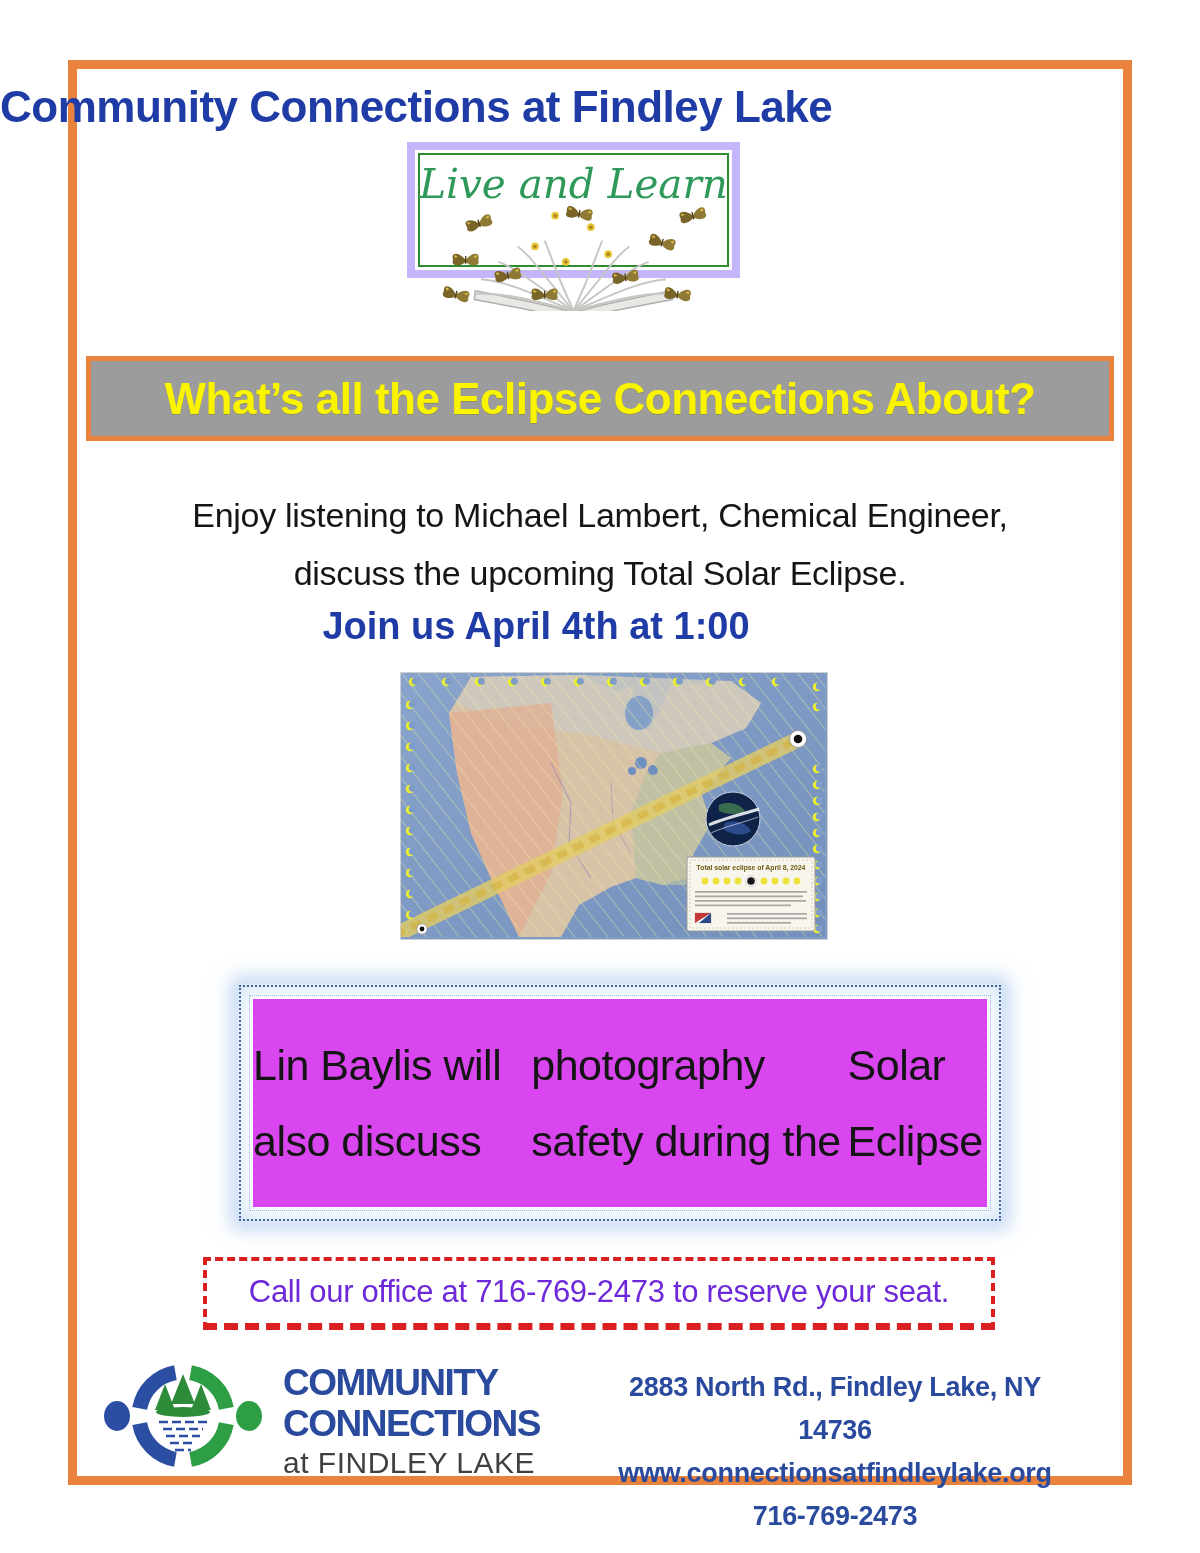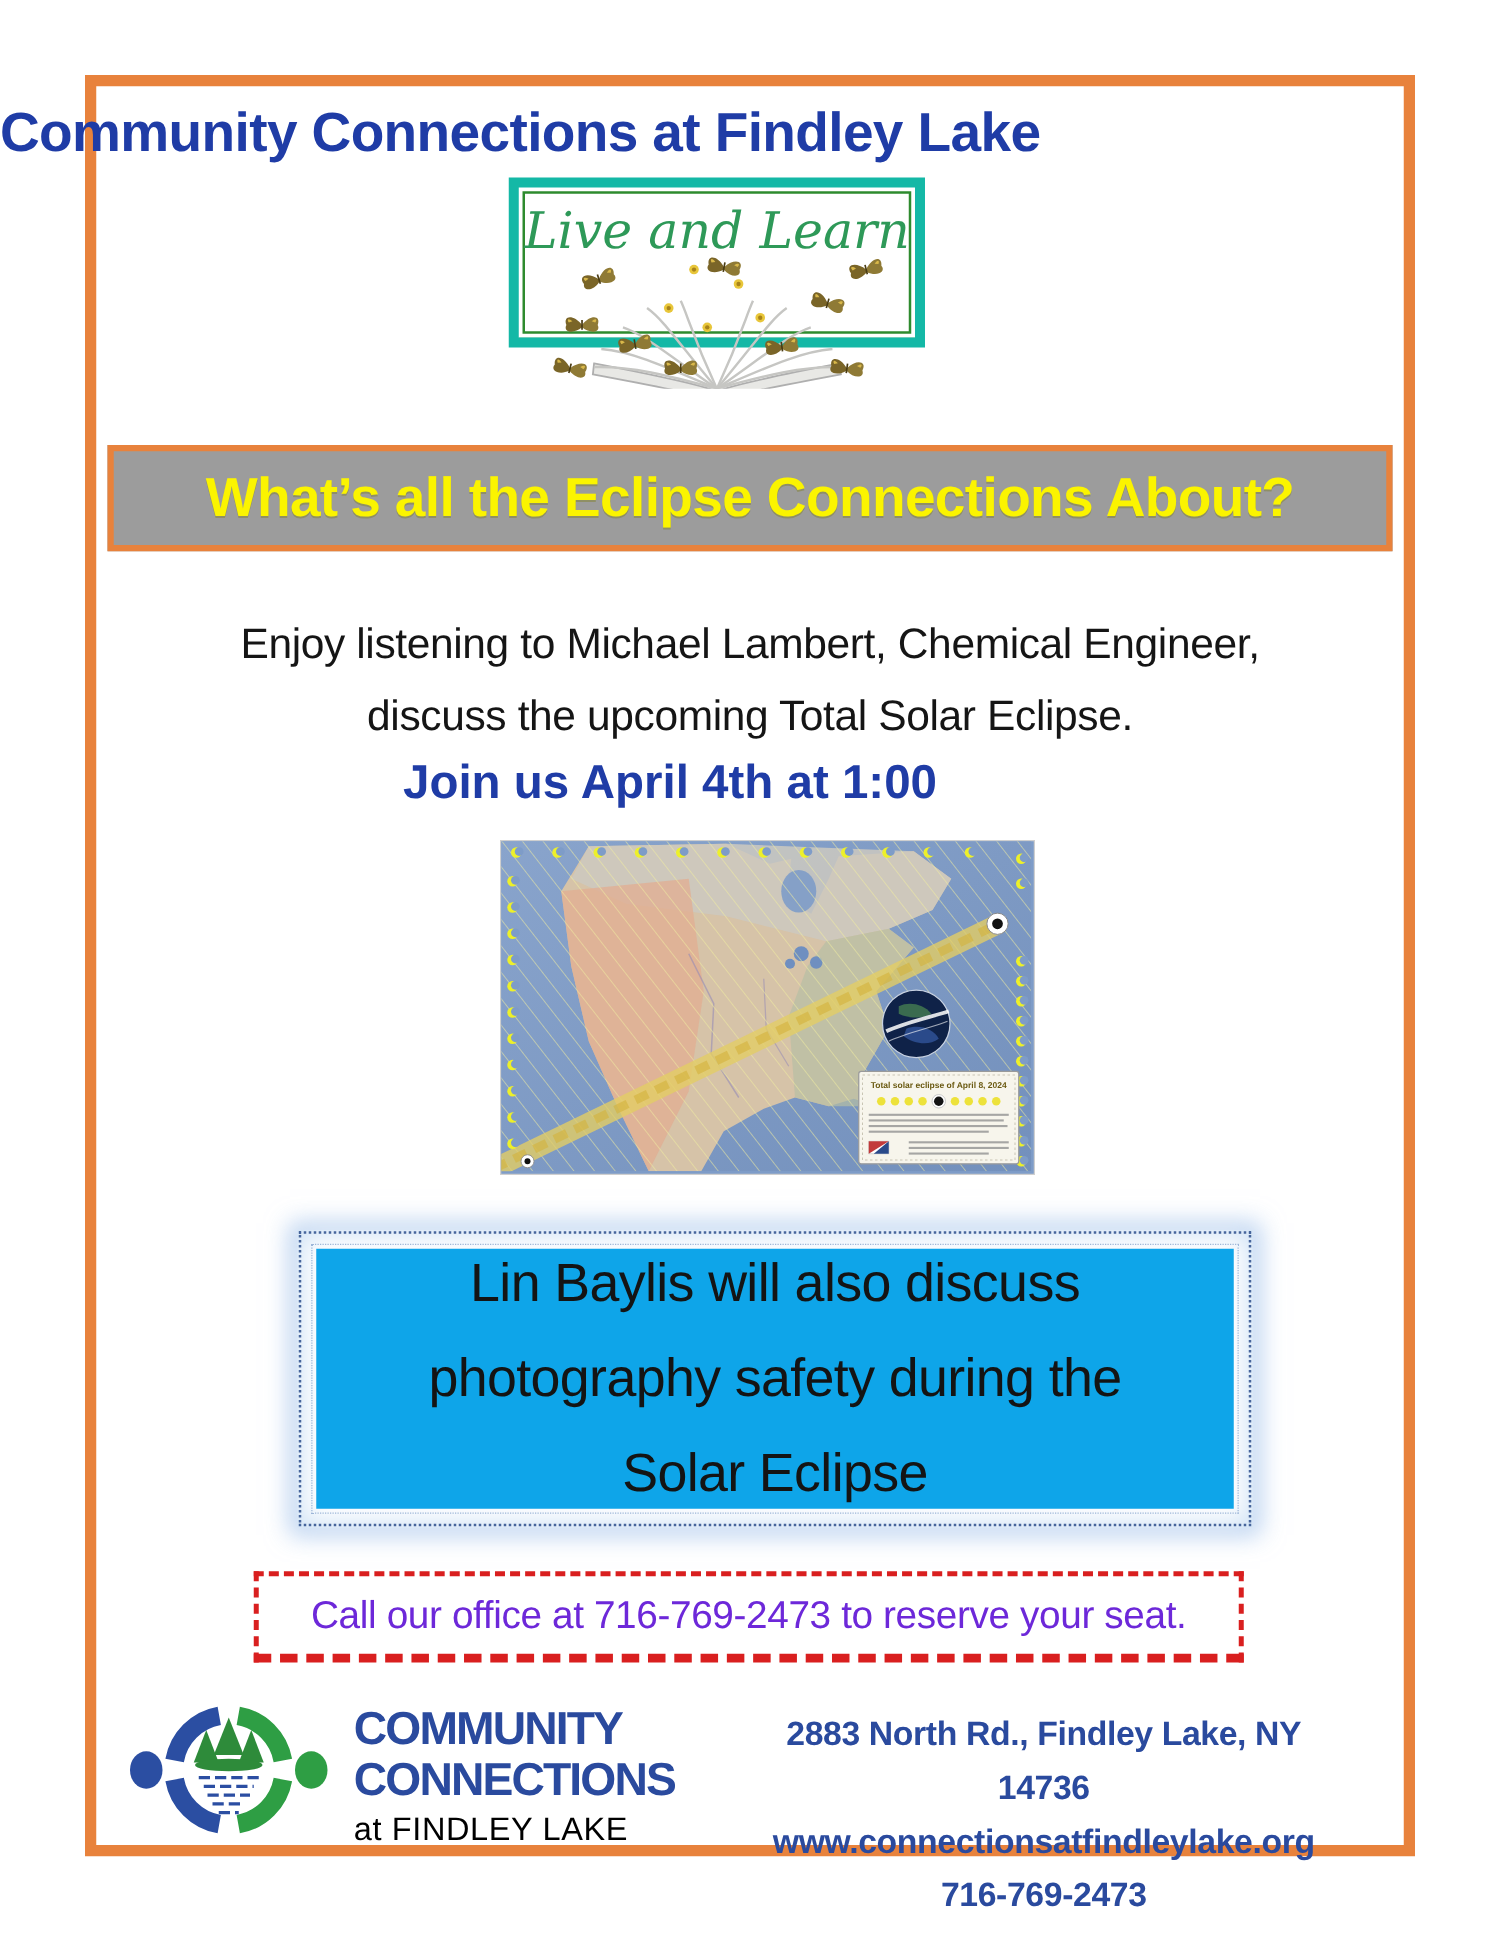--- a/index.html
+++ b/index.html
@@ -11,21 +11,21 @@
     position:absolute;left:68px;top:60px;width:1064px;height:1425px;
     box-sizing:border-box;border:9px solid #E8823C;background:#ffffff;
   }
   .page-title{
     position:absolute;left:0;top:82px;width:1200px;
     font-size:44px;font-weight:bold;color:#1F3CA6;letter-spacing:-0.5px;
   }
   
   .badge{
     position:absolute;left:407px;top:142px;width:333px;height:136px;box-sizing:border-box;
-    border:8px solid #14b8a6;background:#ffffff;
+    border:8px solid #c4b5fd;background:#ffffff;
     box-shadow: inset 0 0 0 3px #ffffff, inset 0 0 0 5px #2E8B2E;
   }
   .badge svg{position:absolute;left:4px;top:4px;}
   
   .banner{
     position:absolute;left:86px;top:356px;width:1028px;height:85px;box-sizing:border-box;
     background:#9C9C9C;border:5px solid #E8823C;
     display:flex;align-items:center;justify-content:center;
   }
   .banner-text{
@@ -47,37 +47,37 @@
     border:1px solid #cfcfcf;background:#7E9CC8;
   }
   
   .lin-box{
     position:absolute;left:238px;top:984px;width:764px;height:238px;box-sizing:border-box;
     background:#D2E4F6;padding:15px;
     outline:2px dotted #46659C;outline-offset:-3px;
     box-shadow:0 0 18px 6px rgba(140,180,230,0.65);
   }
   .lin-box-inner{
-    height:100%;background:#0ea5e9;box-shadow:0 0 18px 10px #ffffff;
+    height:100%;background:#d946ef;box-shadow:0 0 18px 10px #ffffff;
     outline:1px dotted #9DB6D8;outline-offset:3px;
-    display:flex;flex-direction:column;align-items:center;justify-content:center;
+    display:flex;flex-direction:row;align-items:center;justify-content:center;
   }
   .lin-line{font-size:43px;color:#141414;line-height:76px;letter-spacing:-0.5px;}
   
   .call-box{
     position:absolute;left:203px;top:1257px;width:792px;height:73px;box-sizing:border-box;
     border:4px dashed #D91F1F;border-bottom-width:7px;
     display:flex;align-items:center;justify-content:center;background:#ffffff;
   }
   .call-text{font-size:31px;color:#6d28d9;letter-spacing:-0.3px;}
   
   .footer-logo{position:absolute;left:103px;top:1354px;width:160px;height:124px;}
   .org-name{position:absolute;left:283px;top:1362px;width:330px;}
   .org-line{font-size:37px;font-weight:bold;color:#2A4A9E;letter-spacing:-1.5px;line-height:41px;}
-  .org-line.green{font-size:26px;font-weight:normal;color:#000000;letter-spacing:0.5px;line-height:38px;}
+  .org-line.green{font-size:30px;font-weight:normal;color:#404040;letter-spacing:0.5px;line-height:38px;}
   .contact{
     position:absolute;left:590px;top:1366px;width:490px;text-align:center;
     font-size:27px;font-weight:bold;color:#2A4A9E;line-height:43px;letter-spacing:-0.3px;
   }
 </style>
 </head>
 <body>
 
 <div class="frame"></div>
 

